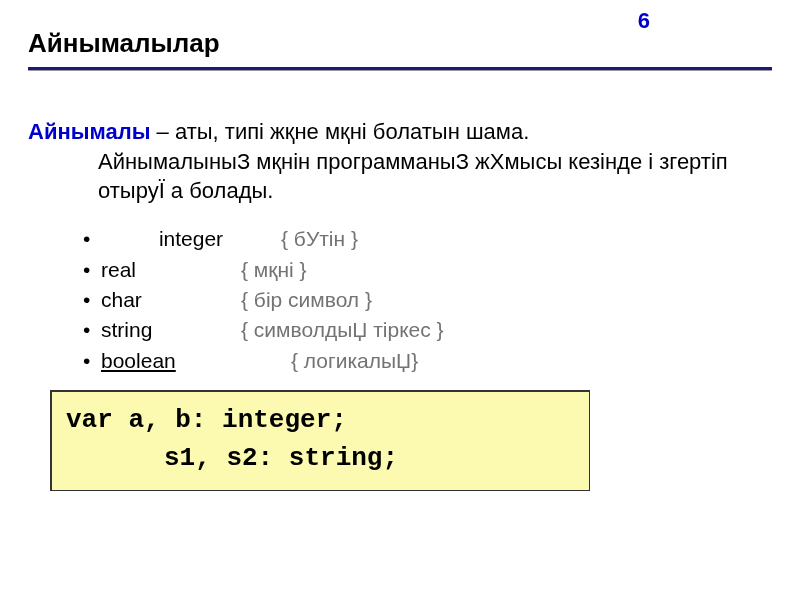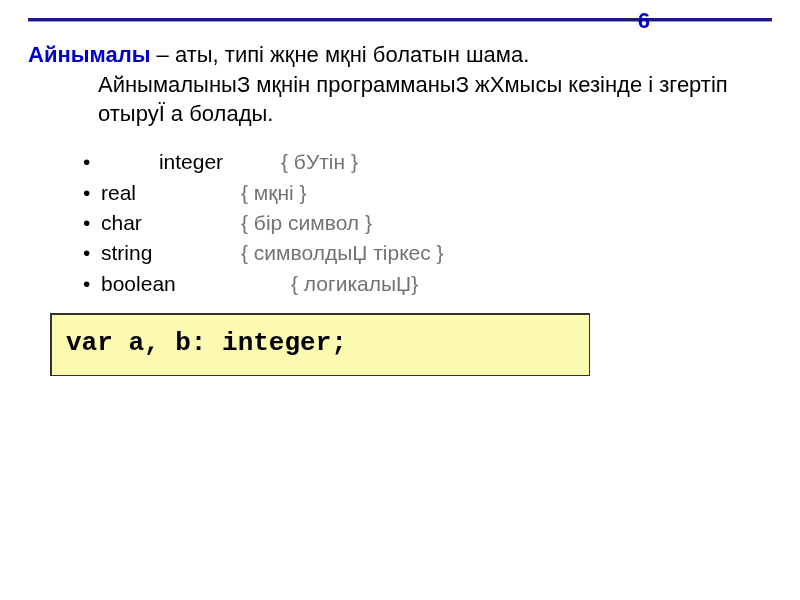--- a/index.html
+++ b/index.html
@@ -39,20 +39,21 @@
   }
   .title-rule-light {
     border: none;
     border-top: 1px solid #999;
     margin: 0;
   }
   .content {
     padding-top: 18px;
     font-size: 22px;
     line-height: 1.35;
+    margin-top: 28px;
   }
   .def-block { margin-bottom: 18px; }
   .term {
     color: #0000cc;
     font-weight: bold;
   }
   .def-text { color: #000; }
   .def-cont {
     display: block;
     padding-left: 70px;
@@ -80,21 +81,21 @@
     left: 0;
     top: 0;
     color: #000;
   }
   .type-name { color: #000; display: inline-block; }
   .type-comment { color: #737373; }
   .w1 { width: 180px; text-align: center; }
   .w2 { width: 140px; }
   .w3 { width: 140px; }
   .w4 { width: 140px; }
-  .w5 { width: 190px; }
+  .w5 { width: 190px; text-decoration: underline; }
   .code-box {
     margin: 8px 0 0 22px;
     width: 540px;
     background: #fbfab0;
     border-top: 2px solid #333;
     border-left: 2px solid #333;
     border-right: 1px solid #333;
     border-bottom: 1px solid #333;
     padding: 10px 14px 12px 14px;
     font-family: "Courier New", Courier, monospace;
@@ -106,20 +107,21 @@
   .code-box .kw { color: #000; }
   .code-box .line2, .code-box .line3 { padding-left: 98px; display: block; }
 </style>
 </head>
 <body>
 
 <div class="slide">
 
   <div class="page-number">6</div>
 
+  <div class="title">Айнымалылар</div>
   <hr class="title-rule-dark">
   <hr class="title-rule-light">
 
   <div class="content">
 
     <div class="def-block">
       <span class="term">Айнымалы</span><span class="def-text"> – </span><span class="def-text">аты, типі жқне мқні болатын шама.</span>
       <span class="def-cont def-text">АйнымалыныЗ мқнін программаныЗ жХмысы кезінде і згертіп отыруЇ а болады.</span>
     </div>
 
@@ -138,16 +140,17 @@
         <span class="type-name w4">string</span><span class="type-comment">{ символдыЏ тіркес }</span>
       </li>
       <li>
         <span class="type-name w5">boolean</span><span class="type-comment">{ логикалыЏ}</span>
       </li>
     </ul>
 
 
     <div class="code-box">
       <span class="kw">var  a, b: integer;</span><br>
+      <span class="kw line3">s1, s2: string;</span>
     </div>
 
   </div>
 </div>
 
 </body></html>

